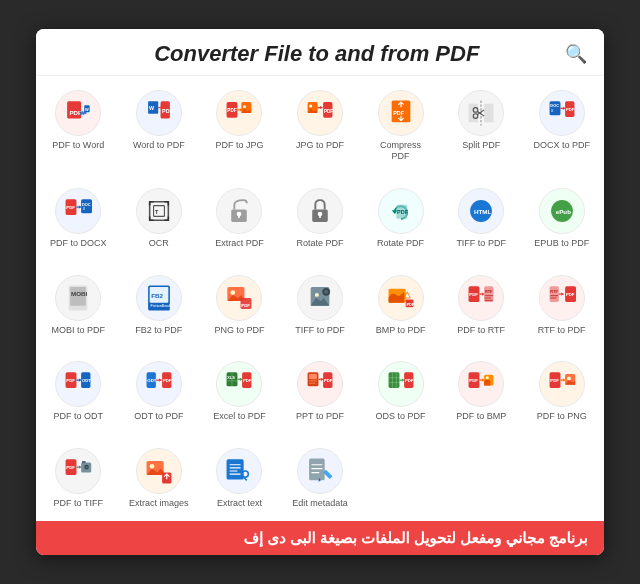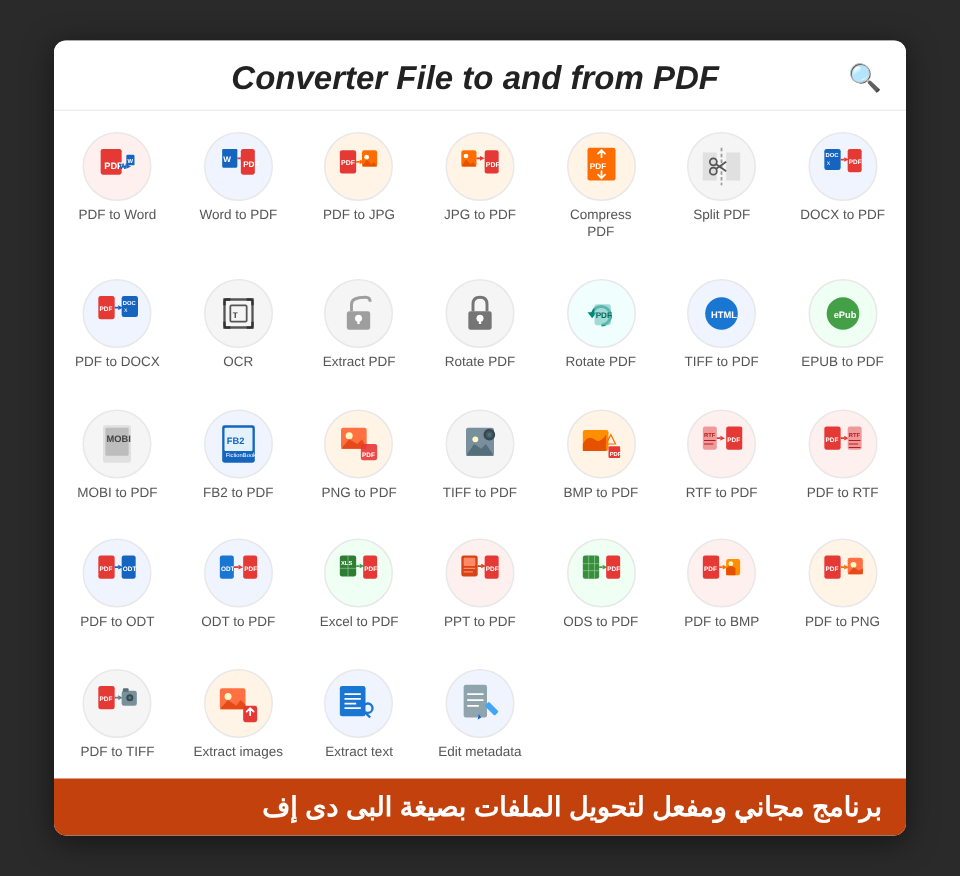--- a/index.html
+++ b/index.html
@@ -70,24 +70,24 @@
       border: 1px solid #e8e8e8;
       overflow: hidden;
     }
     .item-label {
       font-size: 9px;
       color: #555;
       text-align: center;
       line-height: 1.2;
     }
     .footer-banner {
-      background: #c2410c;
+      background: #ef4444;
       padding: 8px 16px;
       color: #fff;
-      font-size: 18px;
+      font-size: 15px;
       font-weight: bold;
       direction: rtl;
     }
 
     
     svg { width: 28px; height: 28px; }
 
     
     .bg-red { background: #fff0f0; }
     .bg-blue { background: #f0f4ff; }
@@ -360,51 +360,51 @@
           <rect x="24" y="20" width="10" height="10" rx="1" fill="#e53935"></rect>
           <text x="25" y="28" font-size="5" fill="white" font-weight="bold">PDF</text>
         </svg>
       </div>
       <span class="item-label">BMP to PDF</span>
     </div>
 
     <div class="item">
       <div class="icon-circle bg-red">
         <svg viewBox="0 0 36 36" fill="none">
-          <rect x="2" y="3" width="12" height="20" rx="2" fill="#ef9a9a"></rect>
-          <text x="3" y="12" font-size="5" fill="#b71c1c" font-weight="bold">RTF</text>
-          <line x1="3" y1="15" x2="13" y2="15" stroke="#b71c1c" stroke-width="1"></line>
-          <line x1="3" y1="18" x2="11" y2="18" stroke="#b71c1c" stroke-width="1"></line>
-          <path d="M14 13 l3 0" stroke="#e53935" stroke-width="1.5"></path>
-          <polygon points="17,11 21,13 17,15" fill="#e53935"></polygon>
-          <rect x="22" y="3" width="14" height="20" rx="2" fill="#e53935"></rect>
-          <text x="23" y="16" font-size="5.5" fill="white" font-weight="bold">PDF</text>
-        </svg>
-      </div>
-      <span class="item-label">RTF to PDF</span>
-    </div>
-
-    <div class="item">
-      <div class="icon-circle bg-red">
-        <svg viewBox="0 0 36 36" fill="none">
           <rect x="2" y="3" width="14" height="20" rx="2" fill="#e53935"></rect>
           <text x="3" y="16" font-size="5.5" fill="white" font-weight="bold">PDF</text>
           <path d="M16 13 l3 0" stroke="#e53935" stroke-width="1.5"></path>
           <polygon points="19,11 23,13 19,15" fill="#e53935"></polygon>
           <rect x="22" y="3" width="12" height="20" rx="2" fill="#ef9a9a"></rect>
           <text x="23" y="12" font-size="5" fill="#b71c1c" font-weight="bold">RTF</text>
           <line x1="23" y1="15" x2="33" y2="15" stroke="#b71c1c" stroke-width="1"></line>
           <line x1="23" y1="18" x2="31" y2="18" stroke="#b71c1c" stroke-width="1"></line>
           <line x1="23" y1="21" x2="33" y2="21" stroke="#b71c1c" stroke-width="1"></line>
         </svg>
       </div>
       <span class="item-label">PDF to RTF</span>
     </div>
 
     <div class="item">
+      <div class="icon-circle bg-red">
+        <svg viewBox="0 0 36 36" fill="none">
+          <rect x="2" y="3" width="12" height="20" rx="2" fill="#ef9a9a"></rect>
+          <text x="3" y="12" font-size="5" fill="#b71c1c" font-weight="bold">RTF</text>
+          <line x1="3" y1="15" x2="13" y2="15" stroke="#b71c1c" stroke-width="1"></line>
+          <line x1="3" y1="18" x2="11" y2="18" stroke="#b71c1c" stroke-width="1"></line>
+          <path d="M14 13 l3 0" stroke="#e53935" stroke-width="1.5"></path>
+          <polygon points="17,11 21,13 17,15" fill="#e53935"></polygon>
+          <rect x="22" y="3" width="14" height="20" rx="2" fill="#e53935"></rect>
+          <text x="23" y="16" font-size="5.5" fill="white" font-weight="bold">PDF</text>
+        </svg>
+      </div>
+      <span class="item-label">RTF to PDF</span>
+    </div>
+
+    <div class="item">
       <div class="icon-circle bg-blue">
         <svg viewBox="0 0 36 36" fill="none">
           <rect x="2" y="3" width="14" height="20" rx="2" fill="#e53935"></rect>
           <text x="3" y="16" font-size="5.5" fill="white" font-weight="bold">PDF</text>
           <path d="M16 13 l3 0" stroke="#1565c0" stroke-width="1.5"></path>
           <polygon points="19,11 23,13 19,15" fill="#1565c0"></polygon>
           <rect x="22" y="3" width="12" height="20" rx="2" fill="#1565c0"></rect>
           <text x="23" y="16" font-size="5.5" fill="white" font-weight="bold">ODT</text>
         </svg>
       </div>

